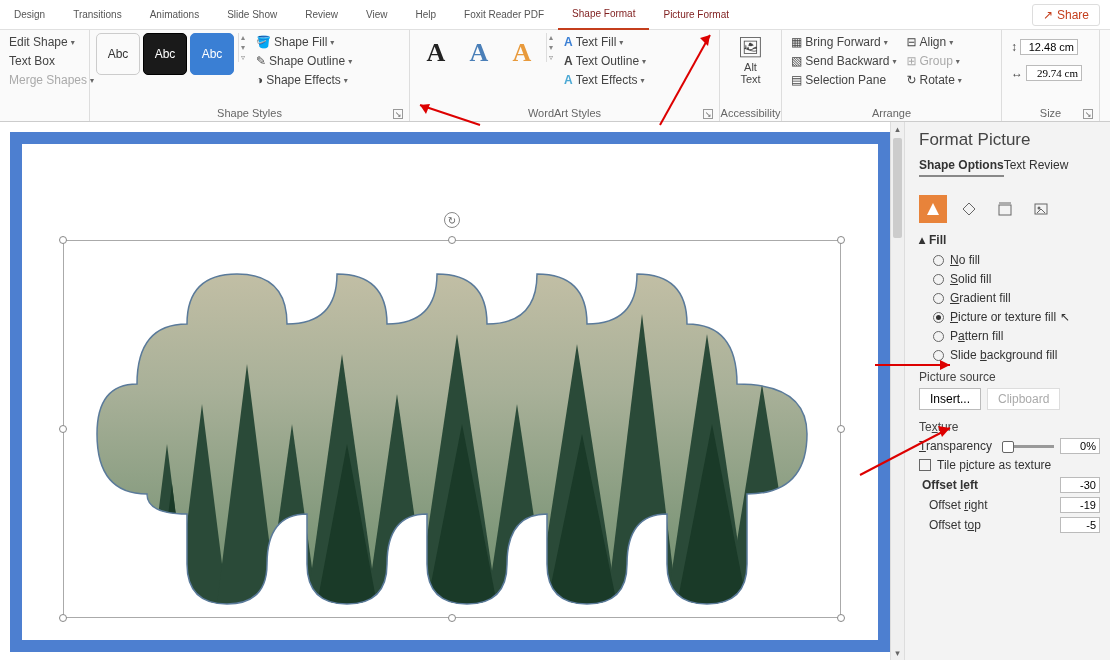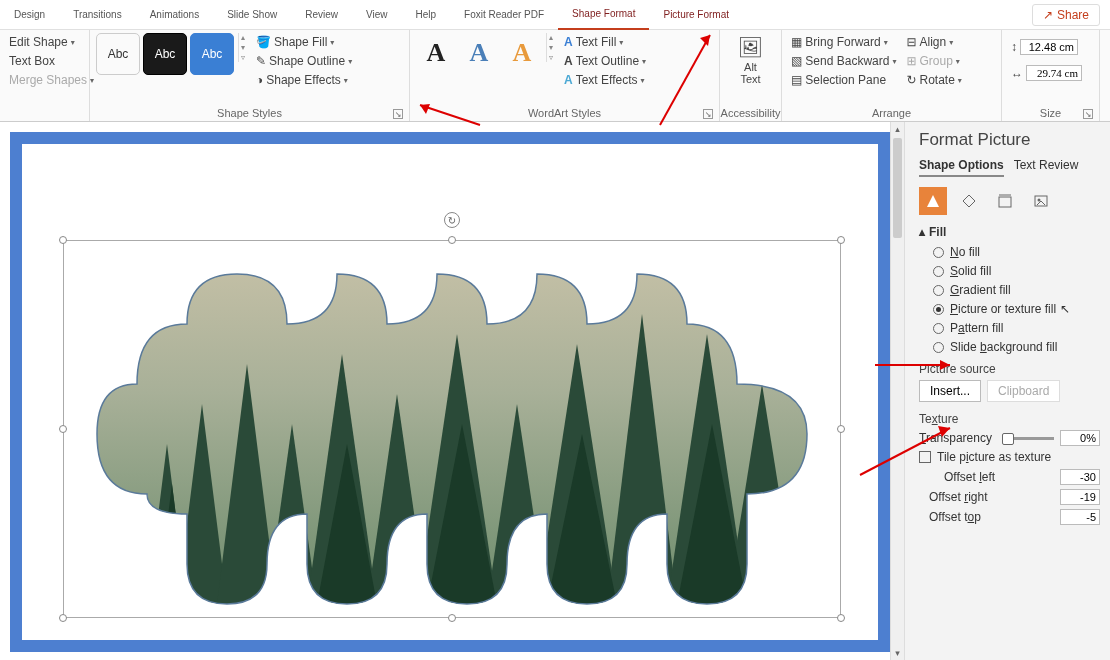--- a/index.html
+++ b/index.html
@@ -40,21 +40,21 @@
 .handle.tl{top:-5px; left:-5px;} .handle.tr{top:-5px;right:-5px;}
 .handle.bl{bottom:-5px;left:-5px;}.handle.br{bottom:-5px;right:-5px;}
 .handle.tm{top:-5px;left:50%; margin-left:-4px;}.handle.bm{bottom:-5px;left:50%;margin-left:-4px;}
 .handle.ml{top:50%;left:-5px;margin-top:-4px;}.handle.mr{top:50%;right:-5px;margin-top:-4px;}
 .rotate{position:absolute; top:-32px; left:50%; margin-left:-8px; width:16px;height:16px; border:1px solid #888; border-radius:50%; background:#fff; display:flex;align-items:center;justify-content:center;font-size:10px;color:#666;}
 .cloud-shape{width:100%;height:100%;}
 
 
 .pane { width: 206px; background: #f3f3f3; border-left:1px solid #ddd; padding: 8px 10px 8px 14px; overflow:hidden;}
 .pane-title { color: #444; font-size: 17px; margin-bottom: 8px; }
-.pane-tabs { display:flex; gap:10px; font-size:12px; margin-bottom:10px;}
+.pane-tabs { display:flex; font-size:12px; margin-bottom:18px;}
 .pane-tab{cursor:pointer; padding-bottom:3px;}
 .pane-tab.active{border-bottom:2px solid #888; font-weight:600;}
 .pane-icons{display:flex; gap:8px; margin-bottom:10px;}
 .picon{width:28px;height:28px; display:flex;align-items:center;justify-content:center; cursor:pointer; border:1px solid transparent;}
 .picon.active{background:#e8833a; color:#fff;}
 .section-head{display:flex;align-items:center; gap:4px; font-size:12px; font-weight:bold; margin:4px 0 6px; cursor:pointer;}
 .radios{margin-left:14px;}
 .radio-row{display:flex;align-items:center; gap:6px; font-size:12px; margin-bottom:5px; cursor:pointer;}
 .radio{width:11px;height:11px;border:1px solid #666;border-radius:50%;display:inline-flex;align-items:center;justify-content:center;}
 .radio.checked::after{content:'';width:5px;height:5px;background:#333;border-radius:50%;}
@@ -399,21 +399,21 @@
         <div class="slider"></div>
         <input class="num-input" value="0%" style="">
       </div>
     </div>
     <div class="radio-row" style="margin-left:0;margin-top:4px;">
         <span class="check"></span>
         <span>Tile p<span class="u">i</span>cture as texture</span>
       </div>
 
     <div class="field-row">
-        <span style="margin-left:25px;">Offset <span class="u">l</span>eft</span>
+        <span style="margin-left:3px;font-weight:bold;">Offset <span class="u">l</span>eft</span>
         <input class="num-input" value="-30" style="">
       </div>
     <div class="field-row">
         <span style="margin-left:10px;">Offset <span class="u">r</span>ight</span>
         <input class="num-input" value="-19" style="">
       </div>
     <div class="field-row">
         <span style="margin-left:10px;">Offset t<span class="u">o</span>p</span>
         <input class="num-input" value="-5" style="">
       </div>

